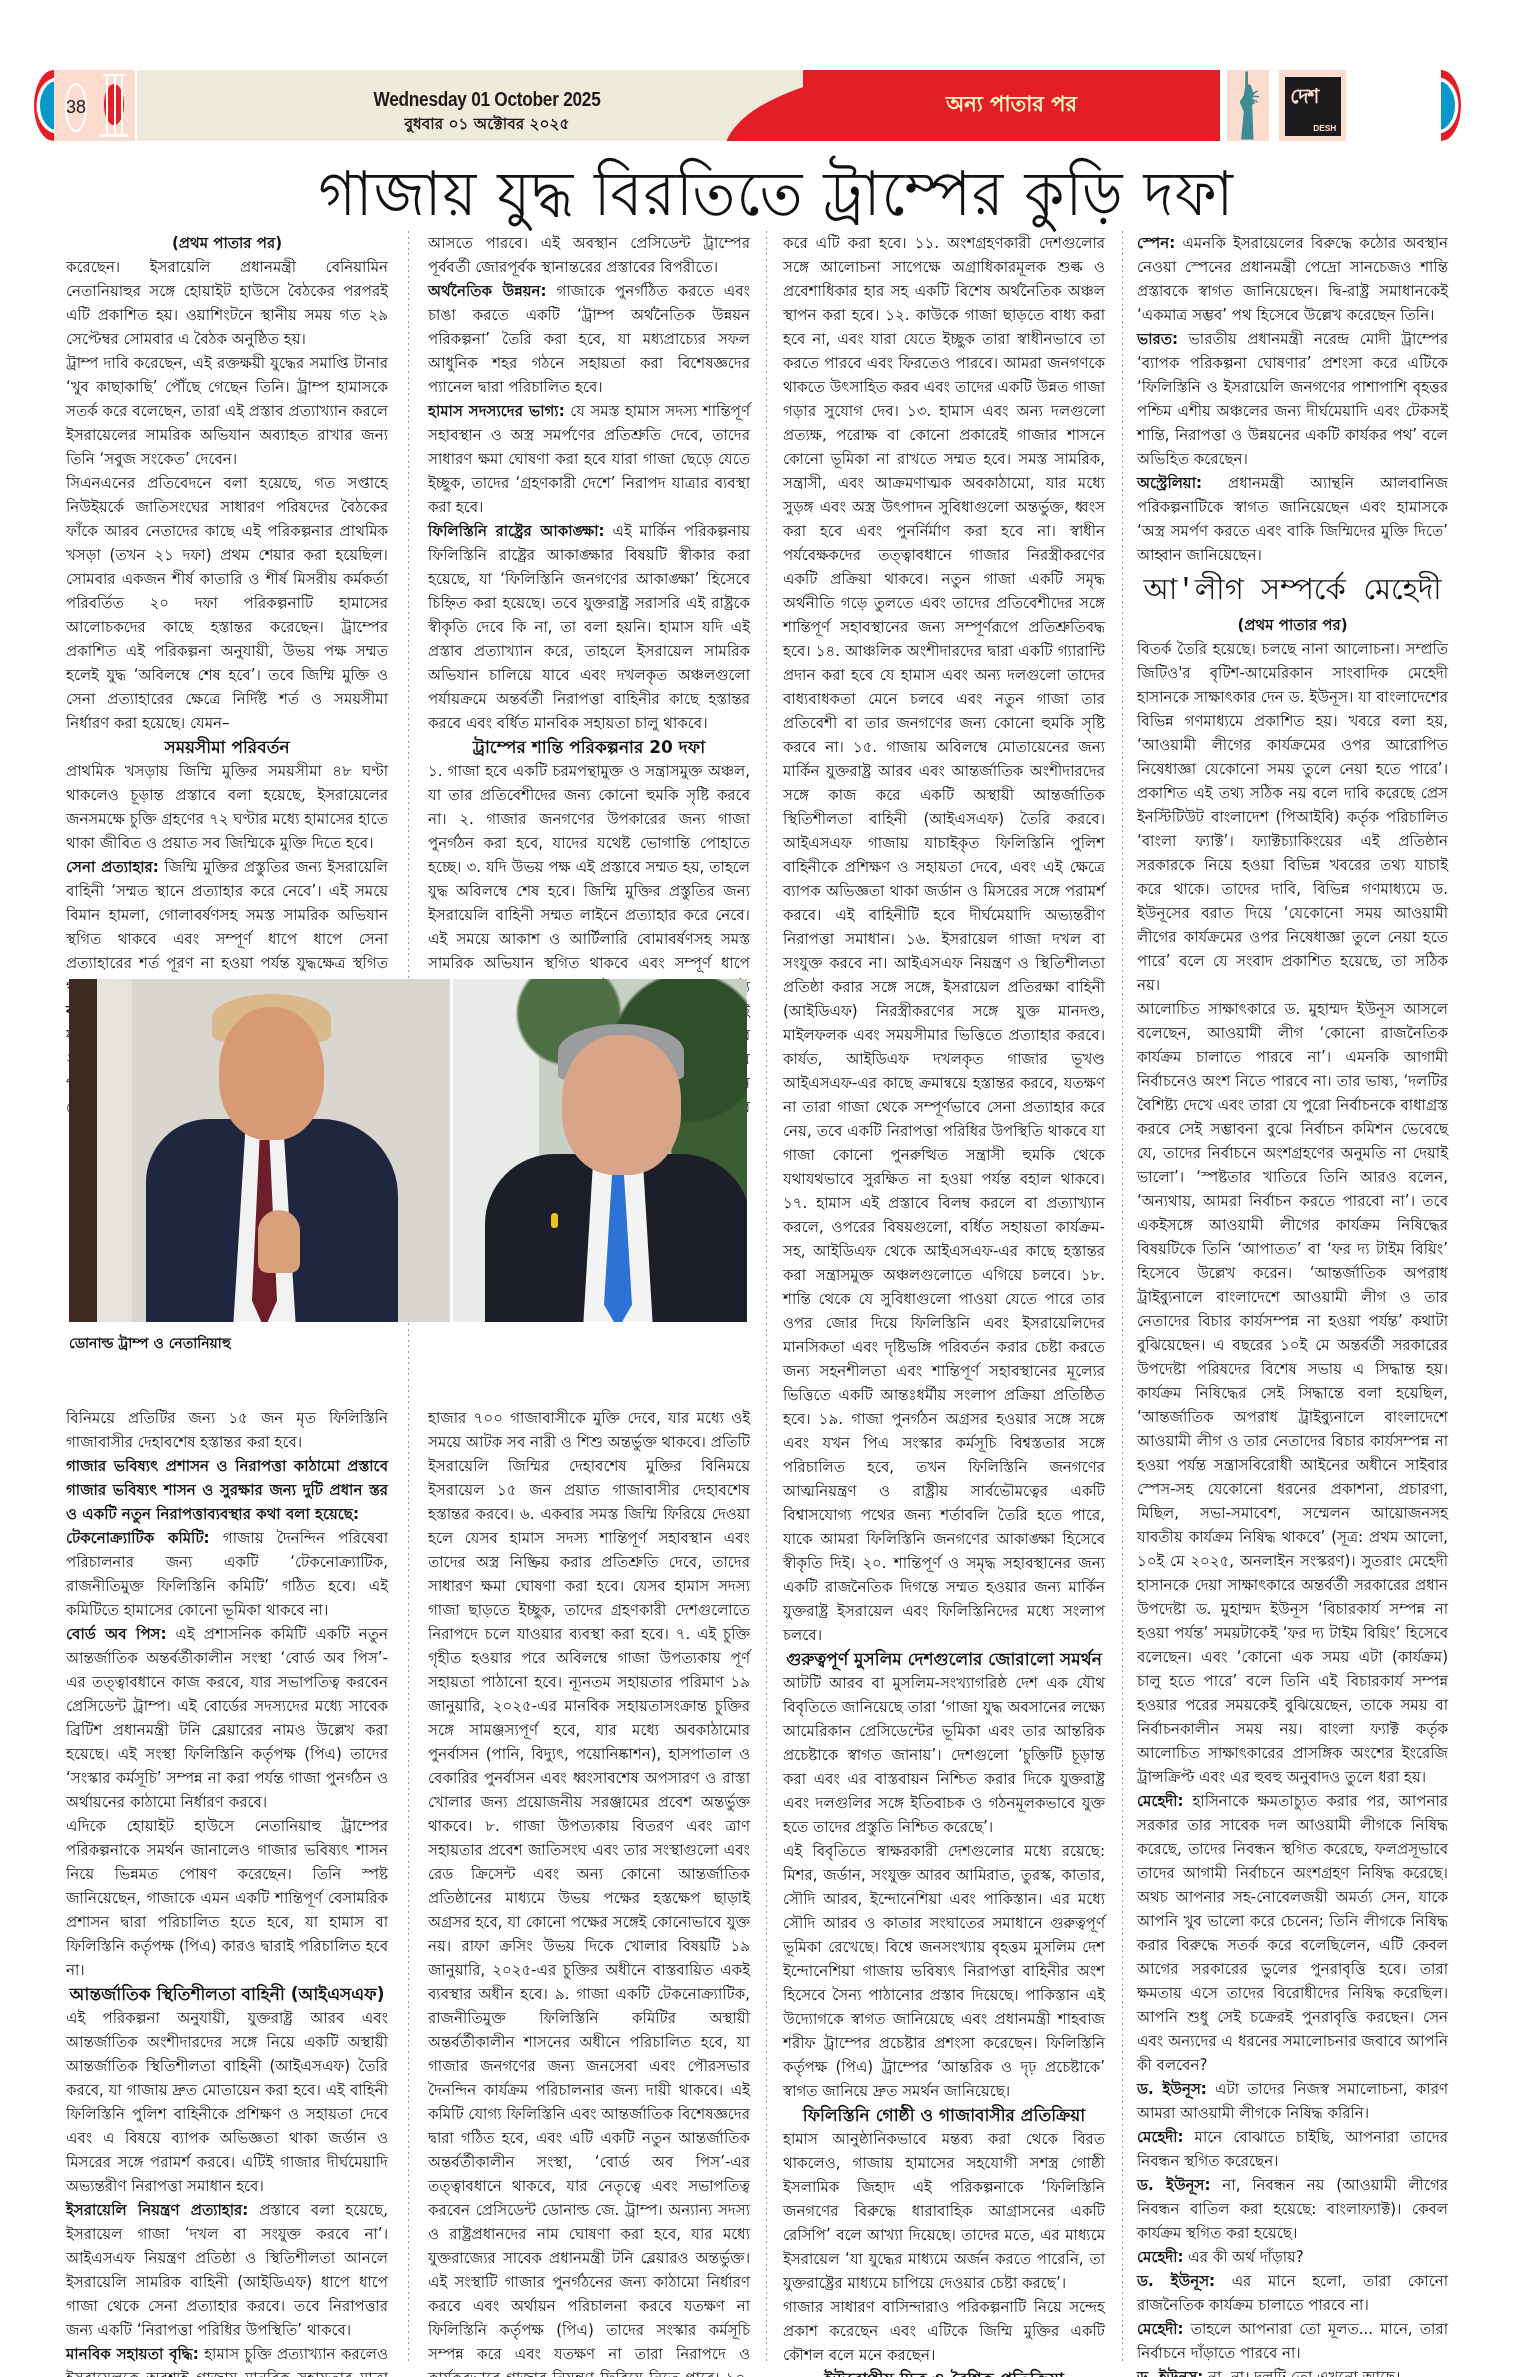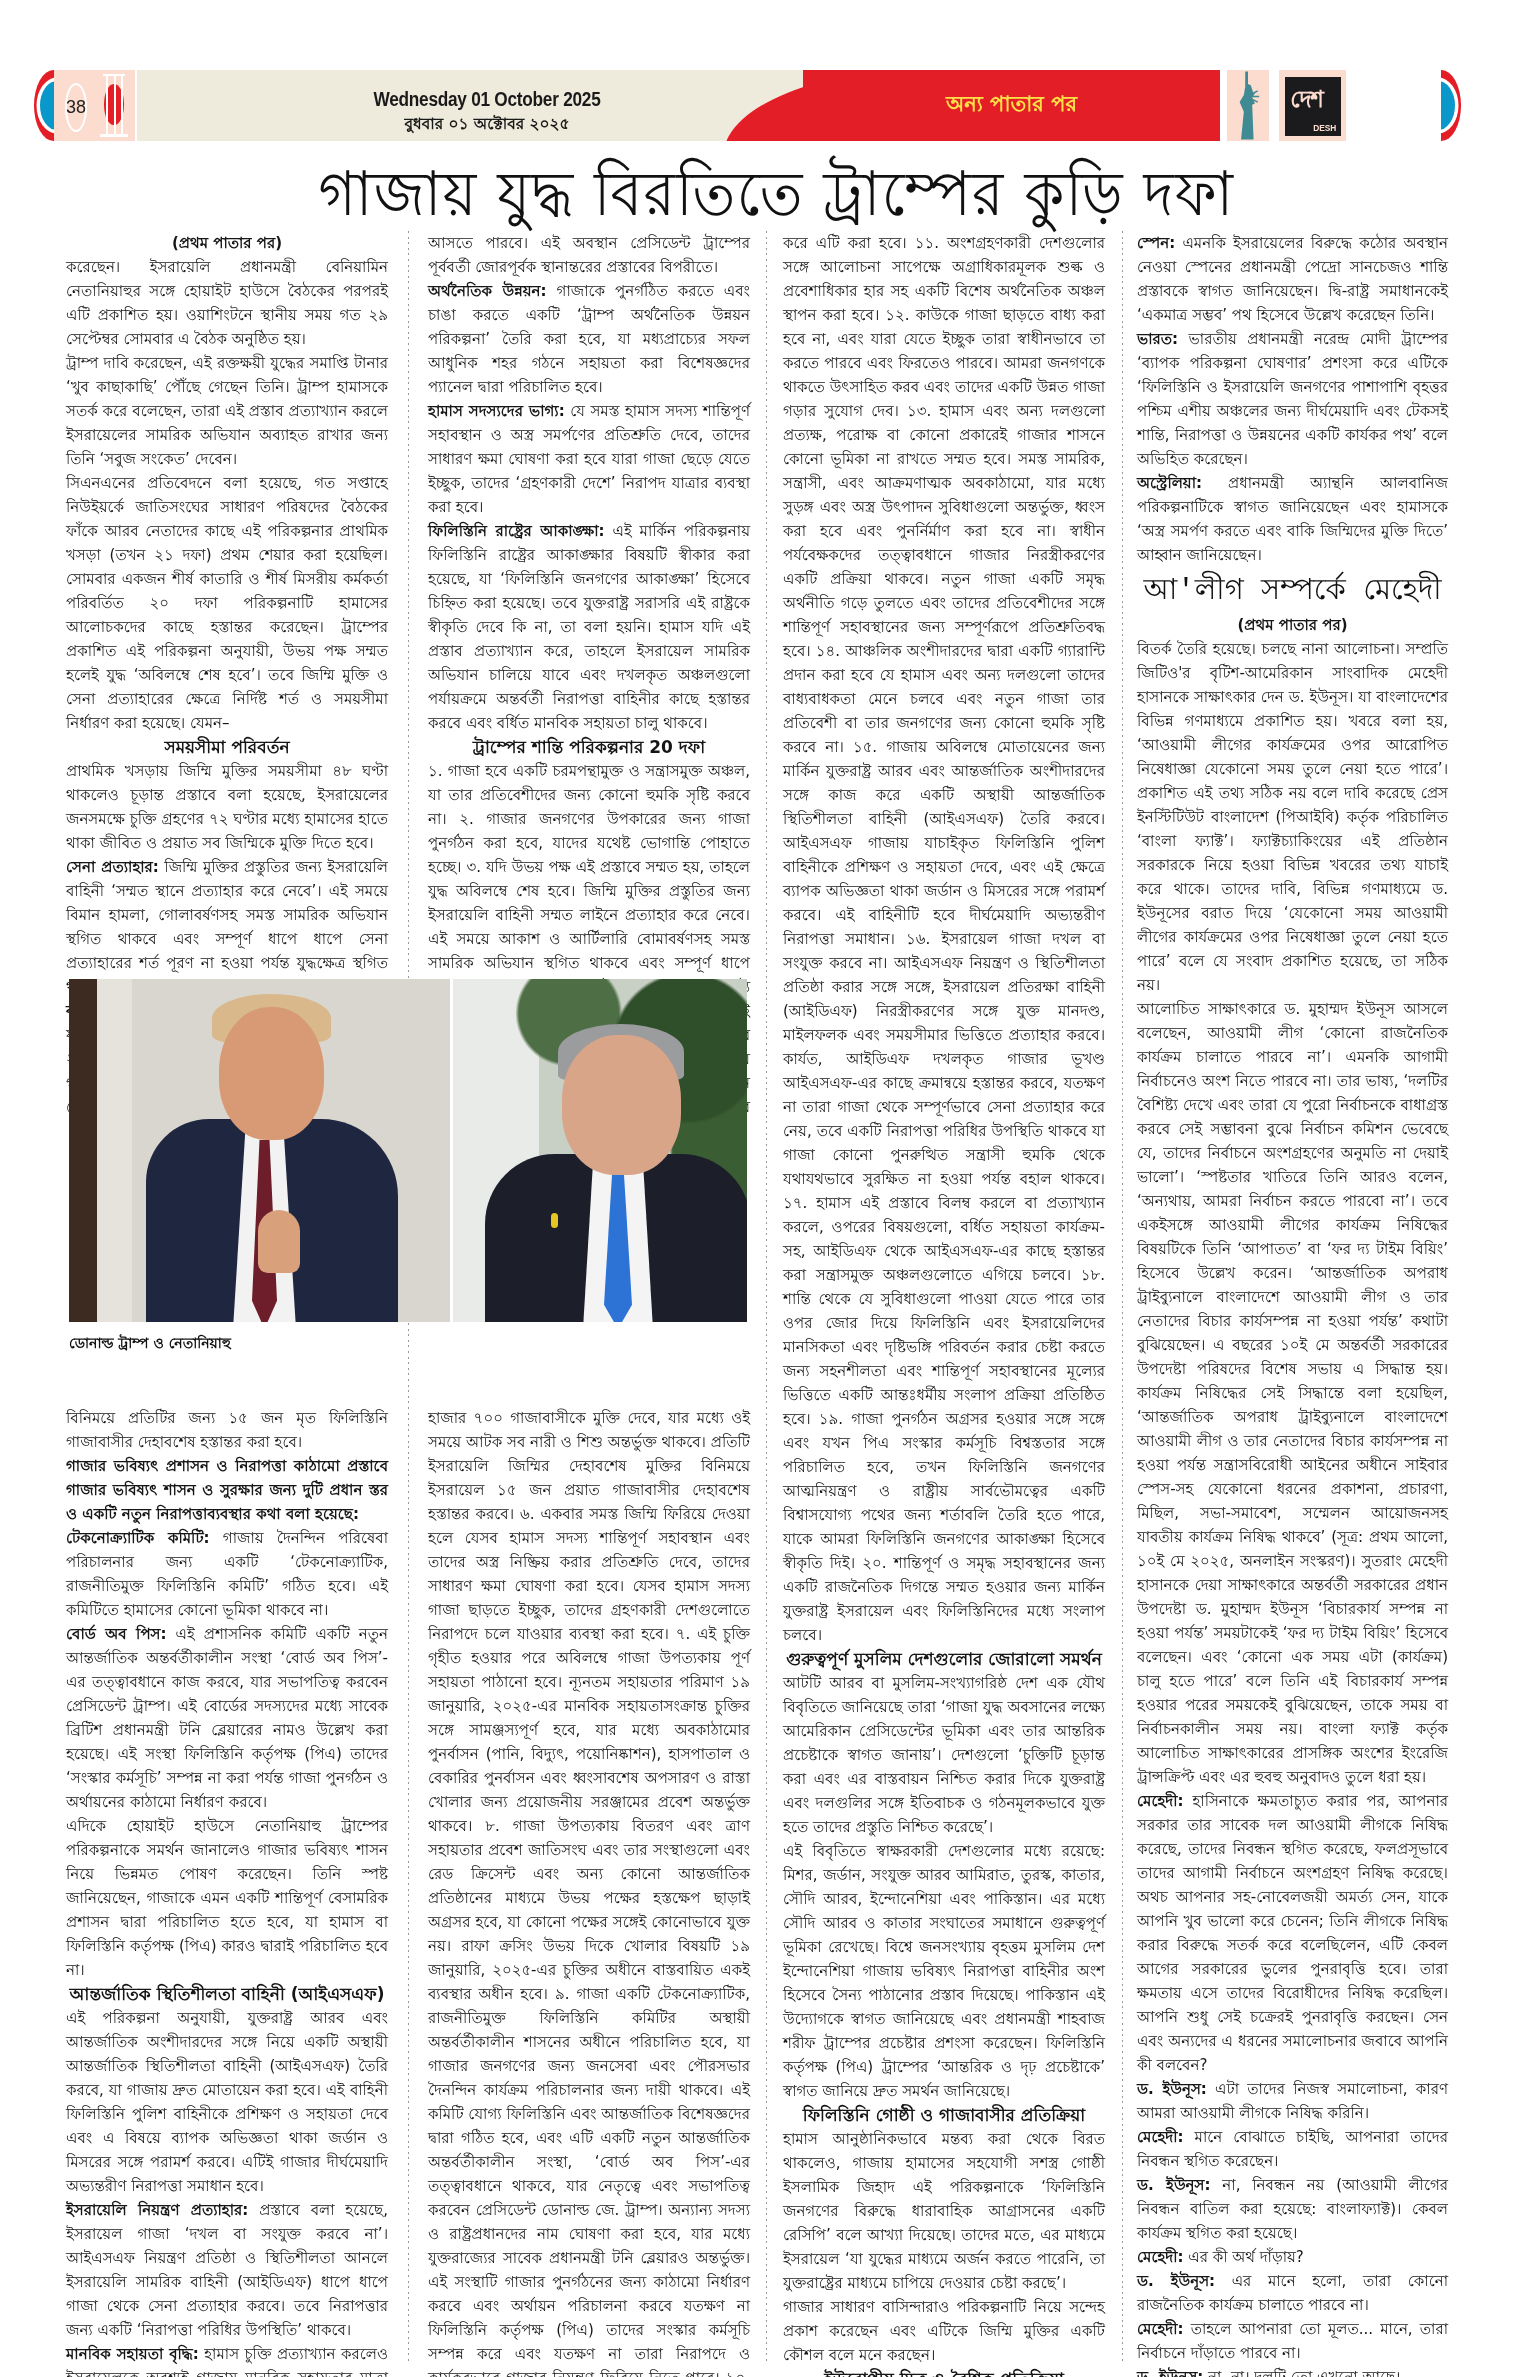--- a/index.html
+++ b/index.html
@@ -21,26 +21,26 @@
   .mh-cricket .ball { position: absolute; left: 2.8px; top: 9.8px; width: 19.6px; height: 41px; border-radius: 50%; background: #e41e26; }
   .mh-cricket .post { position: absolute; top: 0; width: 2.1px; height: 60px; background: #fff; }
   .mh-cricket .bar-t { position: absolute; left: 1.4px; top: 0; width: 22.4px; height: 2.1px; background: #fff; }
   .mh-cricket .bar-b { position: absolute; left: -1.4px; top: 60px; width: 28px; height: 2.8px; background: #fff; }
 
   .mh-datebox { position: absolute; left: 103px; top: 0; width: 790px; height: 71px; background: #efebdc; overflow: hidden; }
   .mh-red-curve { position: absolute; left: 587px; top: -7px; width: 489px; height: 182px; background: #e41e26; border-radius: 50% 0 0 0; }
   .mh-date-en { position: absolute; left: 140px; top: 18px; width: 420px; text-align: center; font-family: "Liberation Sans", sans-serif; font-weight: 700; font-size: 19.6px; letter-spacing: -0.3px; color: #1a1a1a; transform: scaleX(0.88); transform-origin: center; }
   .mh-date-bn { position: absolute; left: 140px; top: 42px; width: 420px; text-align: center; font-weight: 700; font-size: 15.4px; color: #1a1a1a; }
 
-  .mh-section { position: absolute; left: 769px; top: 0; width: 417px; height: 71px; background: #e41e26; display: flex; align-items: center; justify-content: center; color: #fde047; font-weight: 700; font-size: 21px; }
+  .mh-section { position: absolute; left: 769px; top: 0; width: 417px; height: 71px; background: #e41e26; display: flex; align-items: center; justify-content: center; color: #fef9c3; font-weight: 700; font-size: 21px; }
   .mh-liberty { position: absolute; left: 1193px; top: 0; width: 42px; height: 71px; background: #fbdccf; }
   .mh-liberty svg { position: absolute; left: 4.2px; top: 0; }
   .mh-logo { position: absolute; left: 1245px; top: 0; width: 67px; height: 71px; background: #fbdccf; }
   .mh-logo-inner { position: absolute; left: 5.6px; top: 7px; width: 56px; height: 59px; background: #1b1b1d; color: #fbdccf; }
-  .mh-logo-inner .bn { position: absolute; left: 5.6px; top: 4.2px; font-size: 23px; font-weight: 700; color: #fbdccf; letter-spacing: -1.4px; }
+  .mh-logo-inner .bn { position: absolute; left: 5.6px; top: 4.2px; font-size: 20px; font-weight: 700; color: #fbdccf; letter-spacing: -1.4px; }
   .mh-logo-inner .en { position: absolute; right: 4.2px; bottom: 2.8px; font-family: "Liberation Sans", sans-serif; font-size: 8.4px; font-weight: 700; color: #fbdccf; }
 
   
   .headline { position: absolute; left: 231px; top: 162px; width: 1091px; text-align: center; font-size: 57px; font-weight: 400; letter-spacing: 1.4px; color: #111; font-family: "DejaVu Serif", serif; line-height: 1.1; transform: scaleY(1.08); }
 
   
   .col { position: absolute; font-size: 15px; line-height: 24px; text-align: justify; color: #161616; }
   .col p { margin: 0; }
   .col .kicker { text-align: center; font-weight: 700; }
   .col .subhead { text-align: center; font-weight: 700; font-size: 17px; }

